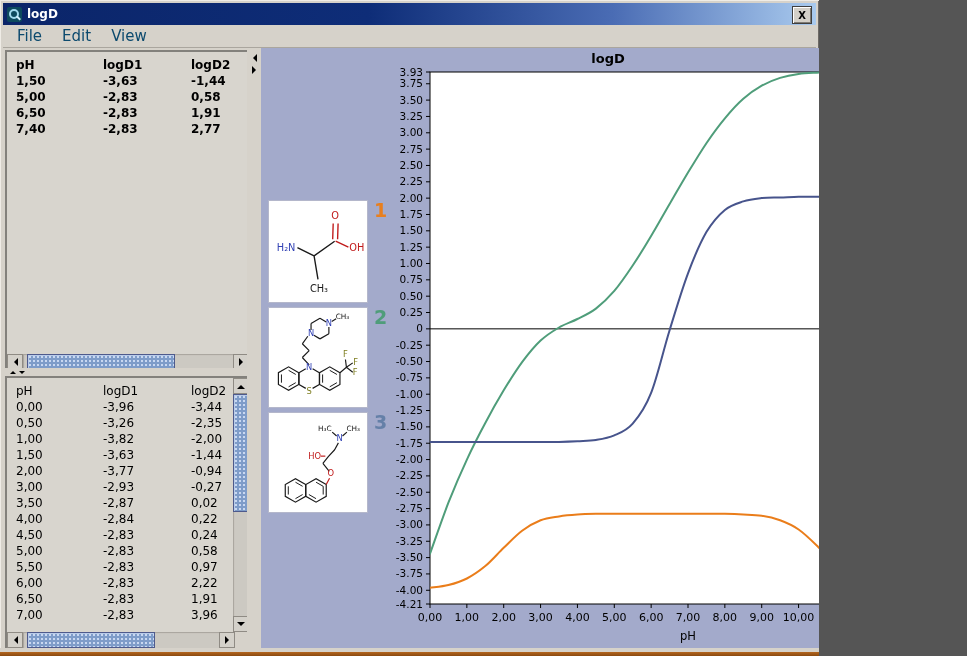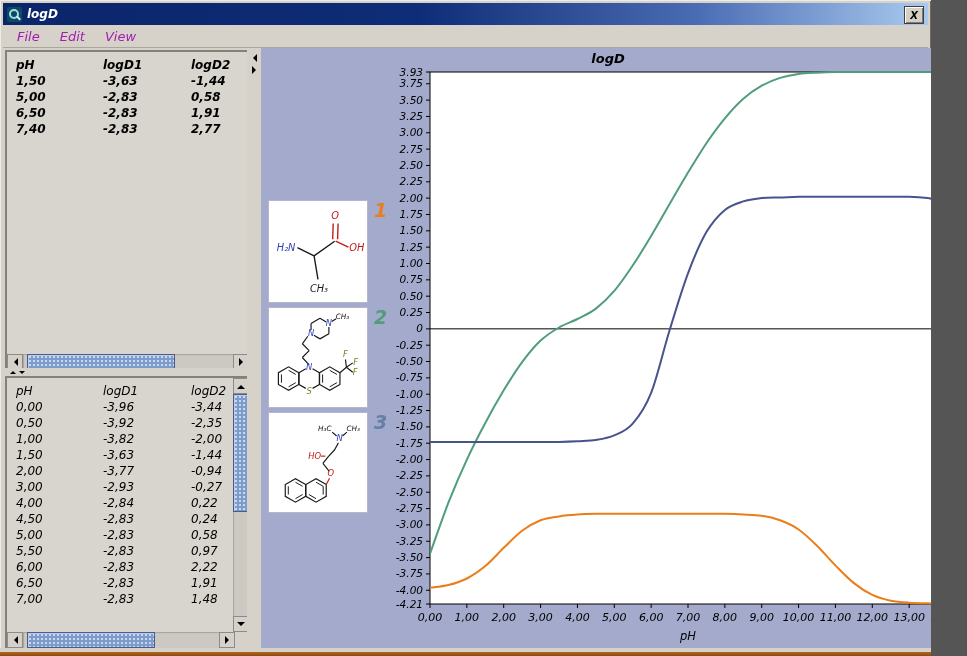--- a/index.html
+++ b/index.html
@@ -1,35 +1,35 @@
 <!DOCTYPE html>
 <html><head>
 <meta charset="utf-8">
 <style>
   html,body{margin:0;padding:0;background:#555;}
-  .window{position:relative;width:931px;height:656px;background:#d6d2ca;
+  .window{position:relative;width:819px;height:656px;background:#d6d2ca;
     font-family:"DejaVu Sans","Liberation Sans",sans-serif;overflow:hidden;
-    box-shadow:inset 1px 1px 0 #efece6, inset -1px -1px 0 #6e6a66;font-style:italic;}
+    box-shadow:inset 1px 1px 0 #efece6, inset -1px -1px 0 #6e6a66;}
   
   .titlebar{position:absolute;left:3px;top:3px;right:3px;height:22px;
     background:linear-gradient(90deg,#0b2569 0%,#0e2d78 45%,#4a6cb4 75%,#a9caee 100%);
     display:flex;align-items:center;padding:0 4px;}
   .app-icon{width:15px;height:15px;background:#0d4a5e;border-radius:2px;position:relative;flex:0 0 auto;}
   .app-icon::before{content:"";position:absolute;left:2px;top:2px;width:6px;height:6px;
     border:2px solid #9fd8ec;border-radius:50%;}
   .app-icon::after{content:"";position:absolute;left:9px;top:10px;width:5px;height:2px;
     background:#cfeefc;transform:rotate(45deg);}
   .title-text{color:#fff;font-weight:bold;font-size:12px;margin-left:5px;}
   .close-btn{position:absolute;right:4px;top:3px;width:18px;height:16px;background:#d4d0c8;
     border:1px solid #403f3d;box-shadow:inset 1px 1px 0 #ffffff, inset -1px -1px 0 #7e7a74;
     font-size:10px;font-weight:bold;color:#000;display:flex;align-items:center;justify-content:center;cursor:default;}
   
   .menubar{position:absolute;left:3px;top:25px;right:3px;height:22px;background:#d6d2ca;
     display:flex;align-items:center;border-bottom:1px solid #aaa69e;}
-  .menu-item{font-size:13px;padding:3px 10px;color:#a21caf;text-align:right;}
+  .menu-item{font-size:15px;padding:3px 10px;color:#0c4a6e;text-align:right;}
   .menu-item:first-child{margin-left:4px;}
   
   .content{position:absolute;left:3px;top:48px;right:3px;height:600px;background:#d6d2ca;}
   .lavender{position:absolute;left:258px;top:0;width:703px;height:600px;background:#a3aacb;}
   
   .table-view{position:absolute;background:#d8d5ce;border:2px solid #83817c;}
   .tv-top{left:2px;top:2px;width:242px;height:318px;}
   .tv-bottom{left:2px;top:328px;width:242px;height:270px;}
   .rows-wrap{position:absolute;left:0;top:2px;right:0;bottom:16px;overflow:hidden;}
   .tv-bottom .rows-wrap{right:16px;}
@@ -155,21 +155,21 @@
             <span>logD1</span>
             <span>logD2</span>
           </div>
           <div class="tbl-row">
             <span>0,00</span>
             <span>-3,96</span>
             <span>-3,44</span>
           </div>
           <div class="tbl-row">
             <span>0,50</span>
-            <span>-3,92</span>
+            <span>-3,26</span>
             <span>-2,35</span>
           </div>
           <div class="tbl-row">
             <span>1,00</span>
             <span>-3,82</span>
             <span>-2,00</span>
           </div>
           <div class="tbl-row">
             <span>1,50</span>
             <span>-3,63</span>
@@ -179,20 +179,25 @@
             <span>2,00</span>
             <span>-3,77</span>
             <span>-0,94</span>
           </div>
           <div class="tbl-row">
             <span>3,00</span>
             <span>-2,93</span>
             <span>-0,27</span>
           </div>
           <div class="tbl-row">
+            <span>3,50</span>
+            <span>-2,87</span>
+            <span>0,02</span>
+          </div>
+          <div class="tbl-row">
             <span>4,00</span>
             <span>-2,84</span>
             <span>0,22</span>
           </div>
           <div class="tbl-row">
             <span>4,50</span>
             <span>-2,83</span>
             <span>0,24</span>
           </div>
           <div class="tbl-row">
@@ -211,21 +216,21 @@
             <span>2,22</span>
           </div>
           <div class="tbl-row">
             <span>6,50</span>
             <span>-2,83</span>
             <span>1,91</span>
           </div>
           <div class="tbl-row">
             <span>7,00</span>
             <span>-2,83</span>
-            <span>1,48</span>
+            <span>3,96</span>
           </div>
         </div>
       <div class="vsb">
         <span class="sb-btn">
             <span class="tri tri-up"></span>
           </span>
         <span class="sb-track">
           <span class="sb-thumb" style="top:0;height:118px;"></span>
         </span>
         <span class="sb-btn">

